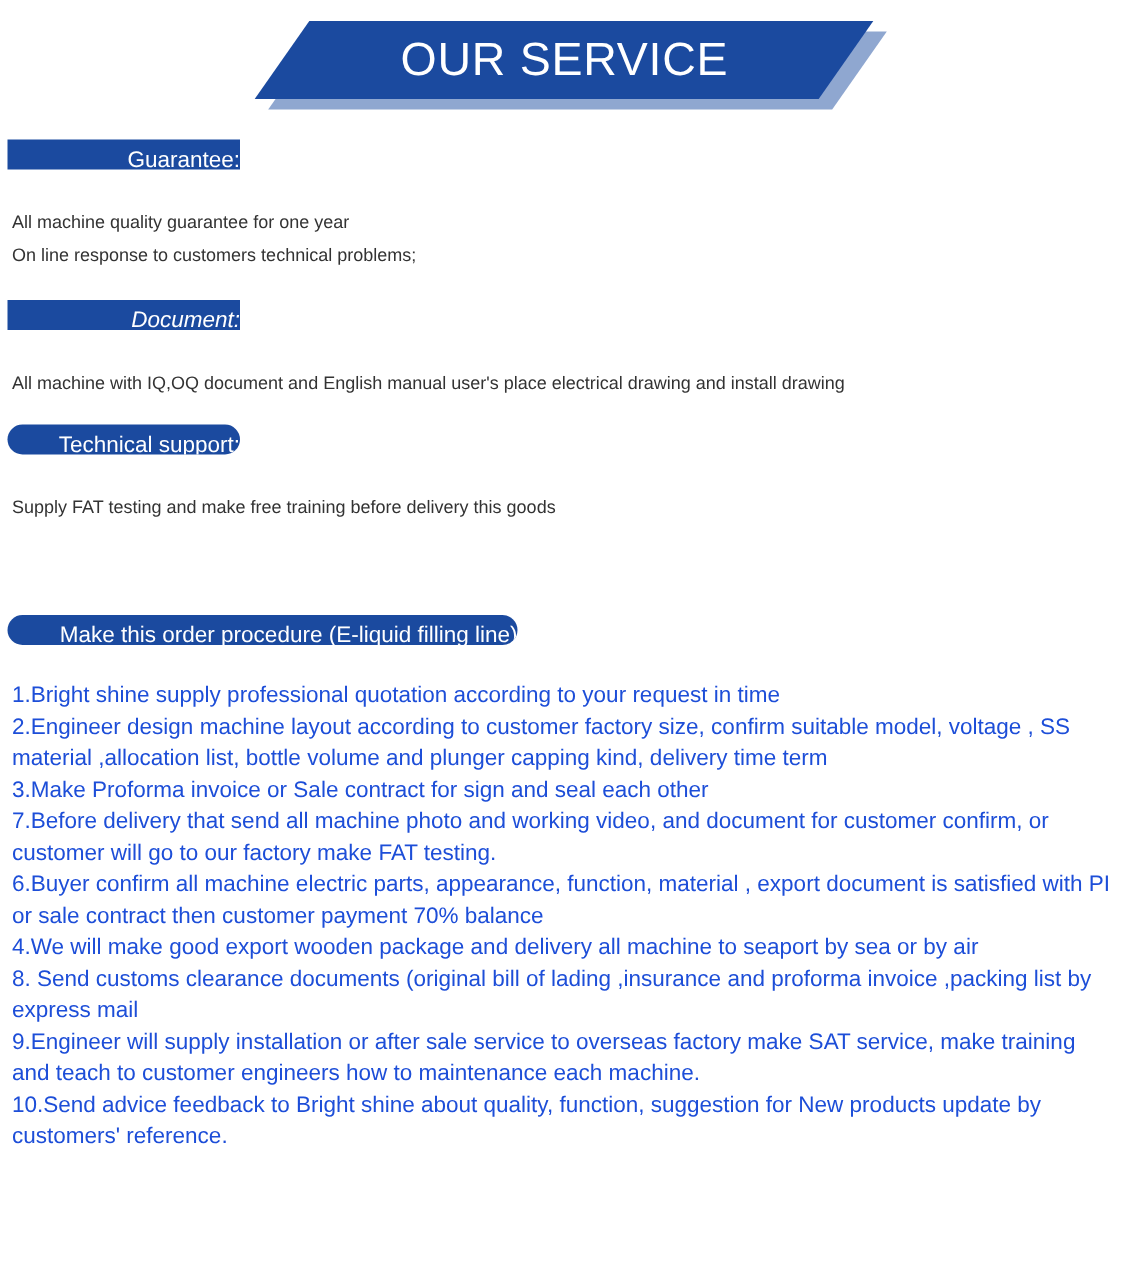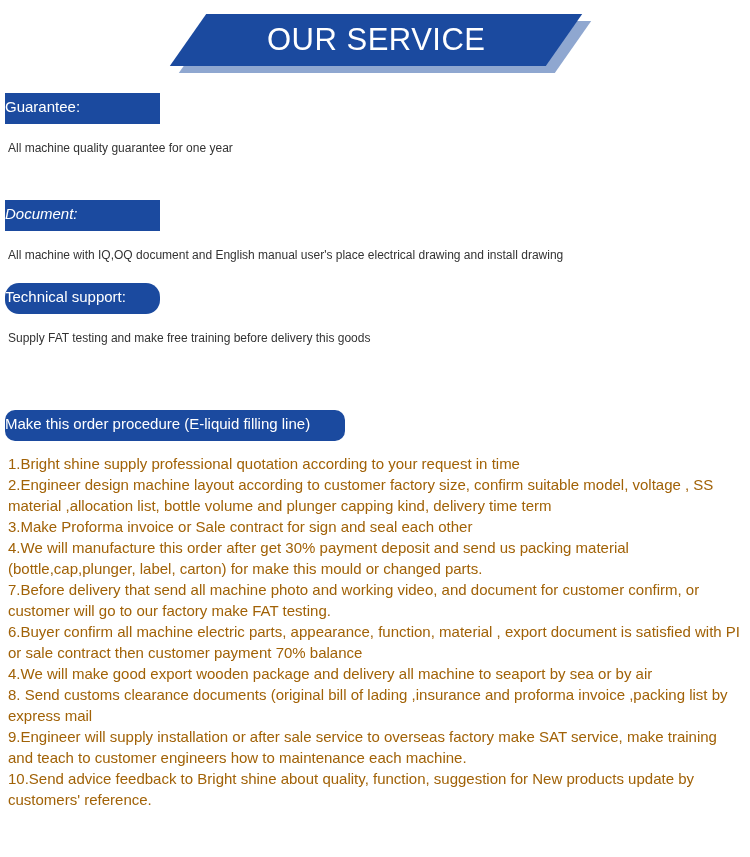--- a/index.html
+++ b/index.html
@@ -34,48 +34,49 @@
     transform: skewX(35deg);
     color: #ffffff;
     font-size: 31px;
     letter-spacing: 0.5px;
     white-space: nowrap;
   }
 
   
   .sec-label {
     position: absolute; left: 5px;
-    height: 31px; line-height: 28px;
+    height: 20px; line-height: 28px;
     box-sizing: border-box;
     padding-left: 0;
     background: #1b4a9f;
     color: #ffffff;
     font-size: 15px;
     white-space: nowrap;
     overflow: hidden;
+    text-align: right;
   }
   .w-std  { width: 155px; }
   .w-wide { width: 340px; }
 
   
   .sec-text {
     position: absolute; left: 8px;
     width: 736px;
     font-size: 12px;
     line-height: 22px;
     color: #333333;
   }
   .para { margin: 0; }
 
   .order-list {
     position: absolute; left: 8px;
     width: 738px;
     font-size: 15px;
     line-height: 21px;
-    color: #a16207;
+    color: #1d4ed8;
   }
   .order-item { margin: 0; }
 
   
   #guarantee-label { top: 93px; }
   #guarantee-text  { top: 137px; }
   #document-label  { top: 200px; font-style: italic; }
   #document-text   { top: 244px; }
   #tech-label      { top: 283px; border-radius: 14px; }
   #tech-text       { top: 327px; }
@@ -90,38 +91,38 @@
   <div class="banner-wrap">
     <div class="banner-shadow"></div>
     <div class="banner-main">
       <span class="banner-title">OUR SERVICE</span>
     </div>
   </div>
 
   <div id="guarantee-label" class="sec-label w-std">Guarantee:</div>
   <div id="guarantee-text" class="sec-text">
     <p class="para">All machine quality guarantee for one year</p>
+    <p class="para">On line response to customers technical problems;</p>
   </div>
 
   <div id="document-label" class="sec-label w-std">Document:</div>
   <div id="document-text" class="sec-text">
     <p class="para">All machine with IQ,OQ document and English manual user's place electrical drawing and install drawing</p>
   </div>
 
   <div id="tech-label" class="sec-label w-std">Technical support:</div>
   <div id="tech-text" class="sec-text">
     <p class="para">Supply FAT testing and make free training before delivery this goods</p>
   </div>
 
   <div id="order-label" class="sec-label w-wide">Make this order procedure (E-liquid filling line)</div>
   <div id="order-list" class="order-list">
     <p class="order-item">1.Bright shine supply professional quotation according to your request in time</p>
     <p class="order-item">2.Engineer design machine layout according to customer factory size, confirm suitable model, voltage , SS material ,allocation list, bottle volume and plunger capping kind, delivery time term</p>
     <p class="order-item">3.Make Proforma invoice or Sale contract for sign and seal each other</p>
-    <p class="order-item">4.We will manufacture this order after get 30% payment deposit and send us packing material (bottle,cap,plunger, label, carton) for make this mould or changed parts.</p>
     <p class="order-item">7.Before delivery that send all machine photo and working video, and document for customer confirm, or customer will go to our factory make FAT testing.</p>
     <p class="order-item">6.Buyer confirm all machine electric parts, appearance, function, material , export document is satisfied with PI or sale contract then customer payment 70% balance</p>
     <p class="order-item">4.We will make good export wooden package and delivery all machine to seaport by sea or by air</p>
     <p class="order-item">8. Send customs clearance documents (original bill of lading ,insurance and proforma invoice ,packing list by express mail</p>
     <p class="order-item">9.Engineer will supply installation or after sale service to overseas factory make SAT service, make training and teach to customer engineers how to maintenance each machine.</p>
     <p class="order-item">10.Send advice feedback to Bright shine about quality, function, suggestion for New products update by customers' reference.</p>
   </div>
 
 </div>
 

